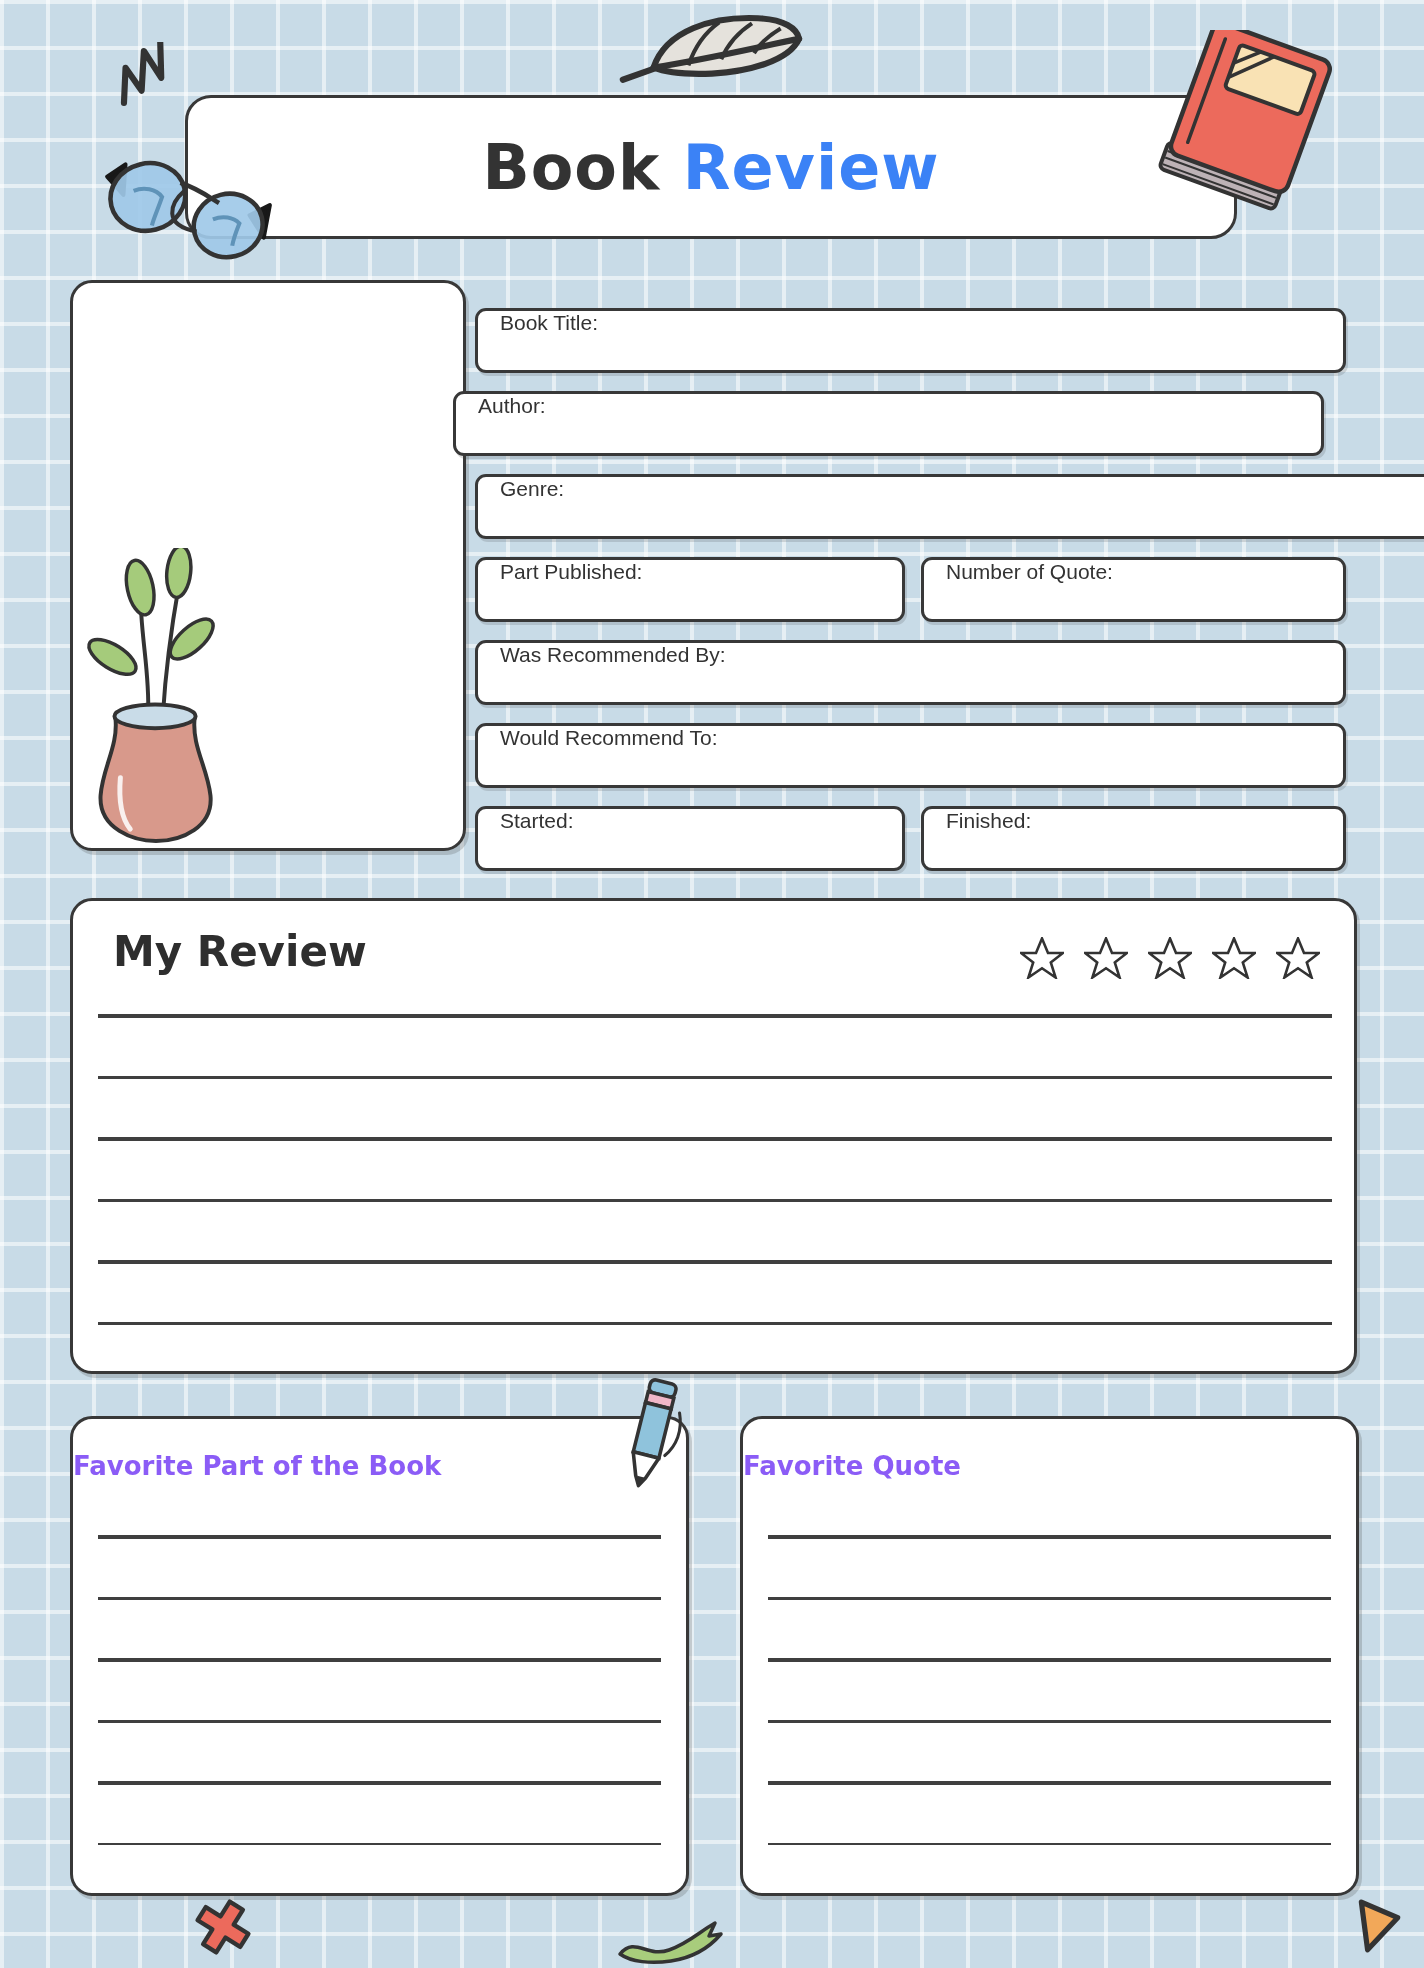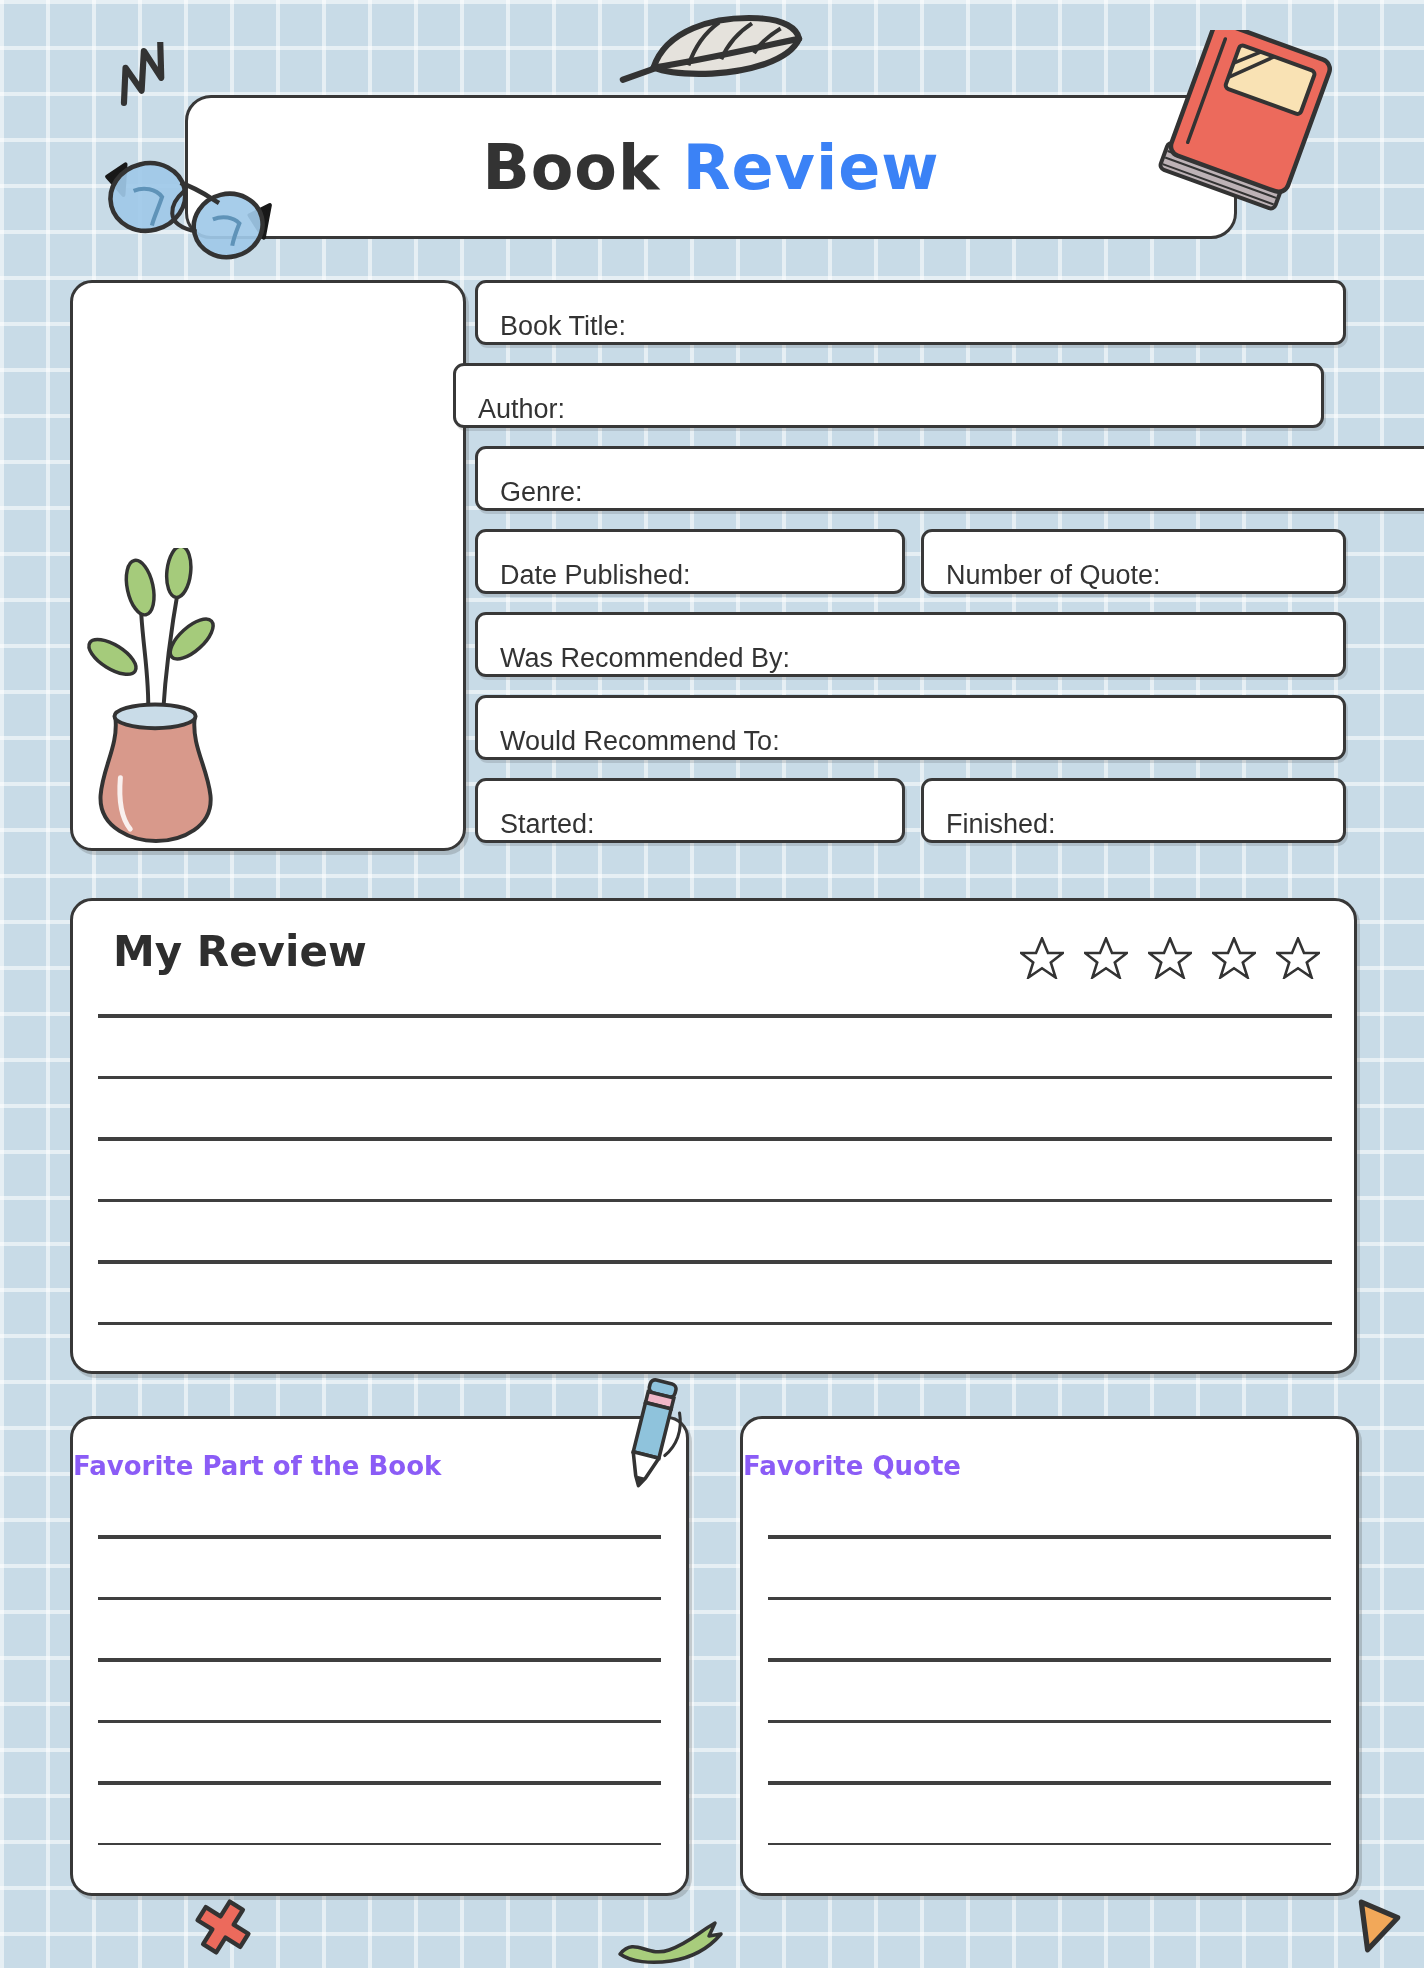--- a/index.html
+++ b/index.html
@@ -19,22 +19,22 @@
     display:flex; align-items:center; justify-content:center; z-index:1;
   }
   .banner .title{font-size:62px; letter-spacing:1px; color:#333;}
   .banner .title .accent{color:#3b82f6;}
   .box{
     position:absolute; background:#fff; border:3.5px solid #383838;
     border-radius:22px; box-shadow:3px 4px 0 rgba(56,56,56,0.2);
   }
   .field{
     position:absolute; background:#fff; border:3px solid #383838; border-radius:11px;
-    display:flex; align-items:flex-end; padding-left:22px; box-sizing:border-box;
-    font-size:27px; color:#333; box-shadow:2px 3px 0 rgba(56,56,56,0.16);
+    display:flex; align-items:flex-start; padding-left:22px; box-sizing:border-box;
+    font-size:21px; color:#333; box-shadow:2px 3px 0 rgba(56,56,56,0.16);margin-top:28px;
   }
   .lines{
     position:absolute;
     background-image:repeating-linear-gradient(to bottom,
       transparent 0px, transparent 58px, #3f3f3f 58px, #3f3f3f 61.5px);
   }
   .review-heading{position:absolute; left:40px; top:26px; font-size:42px; color:#2e2e2e;}
   .stars{position:absolute; right:34px; top:36px; display:flex; gap:20px;}
   .fav-heading{
     position:absolute; left:0; right:0; top:32px; text-align:left;
@@ -107,21 +107,21 @@
   <div class="field" style="left:475px; top:280px; width:871px; height:65px;">
     <span>Book Title:</span>
   </div>
   <div class="field" style="left:453px; top:363px; width:871px; height:65px;">
     <span>Author:</span>
   </div>
   <div class="field" style="left:475px; top:446px; width:985px; height:65px;">
     <span>Genre:</span>
   </div>
   <div class="field" style="left:475px; top:529px; width:430px; height:65px;">
-    <span>Date Published:</span>
+    <span>Part Published:</span>
   </div>
   <div class="field" style="left:921px; top:529px; width:425px; height:65px;">
     <span>Number of Quote:</span>
   </div>
   <div class="field" style="left:475px; top:612px; width:871px; height:65px;">
     <span>Was Recommended By:</span>
   </div>
   <div class="field" style="left:475px; top:695px; width:871px; height:65px;">
     <span>Would Recommend To:</span>
   </div>

